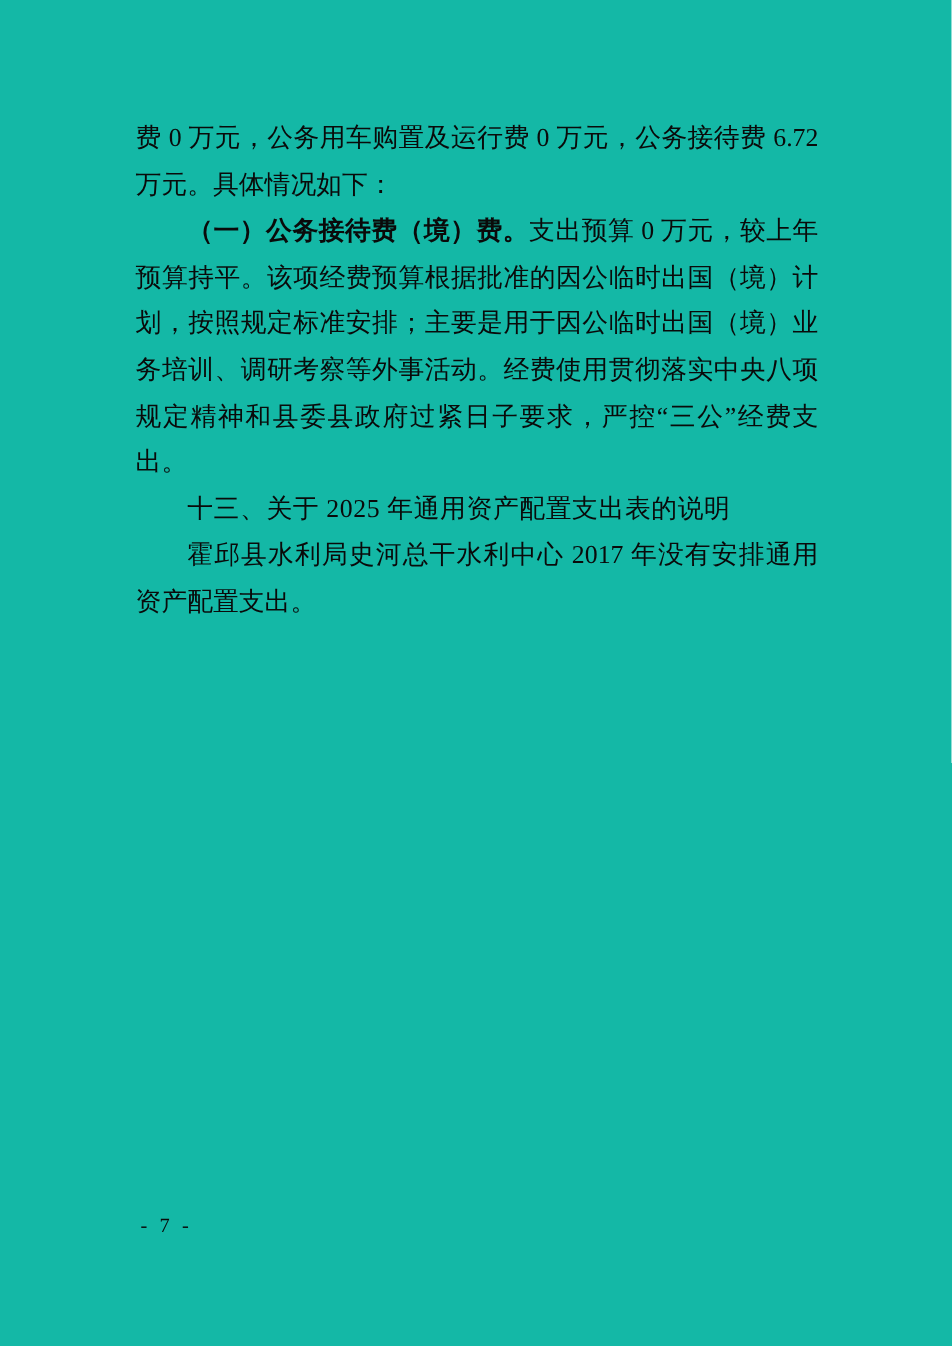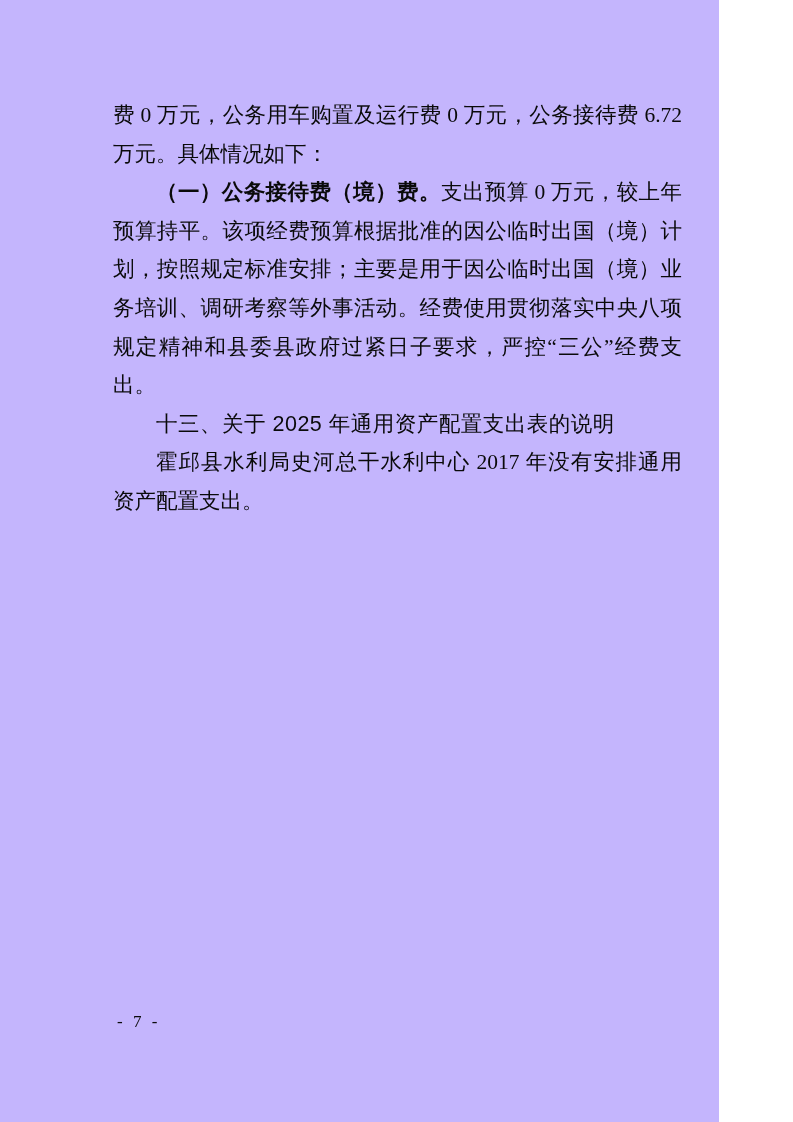--- a/index.html
+++ b/index.html
@@ -2,23 +2,23 @@
 <html><head>
 <meta charset="utf-8">
 <style>
   html, body {
     margin: 0;
     padding: 0;
     background: #ffffff;
   }
   .page {
     position: relative;
-    width: 719px;
+    width: 793px;
     height: 1122px;
-    background: #c4b5fd;
+    background: #14b8a6;
     color: #0a0a0a;
     font-family: "Liberation Serif", "DejaVu Serif", serif;
     overflow: hidden;
   }
   .content {
     position: absolute;
     left: 113px;
     top: 96px;
     width: 569px;
     font-size: 21.5px;
@@ -33,21 +33,21 @@
     line-height: inherit;
     font-weight: normal;
   }
   .indent {
     text-indent: 43px;
   }
   .lead {
     font-weight: bold;
   }
   .section-heading {
-    font-family: Liberation Sans, sans-serif;
+    font-family: Liberation Serif, serif;
     font-weight: bold;
     text-indent: 43px;
     letter-spacing: 0.5px;
   }
   .page-number {
     position: absolute;
     left: 117px;
     top: 1012px;
     font-size: 17px;
     letter-spacing: 3px;

